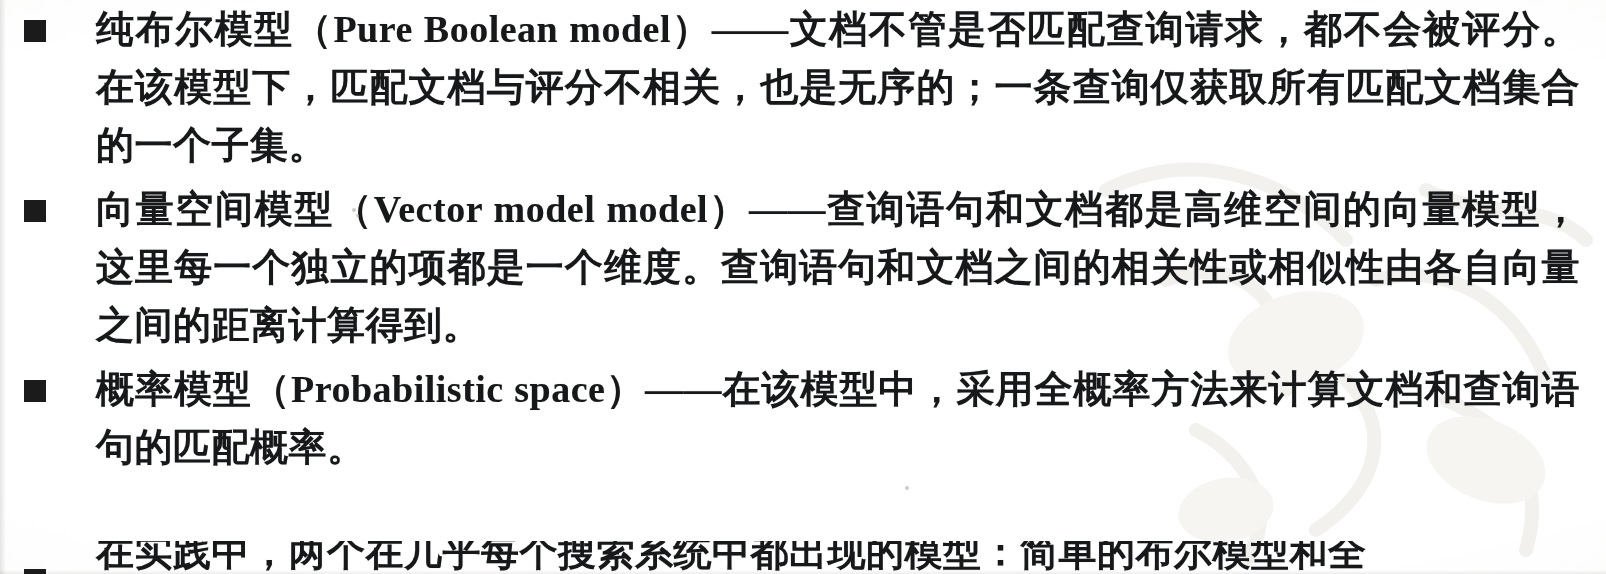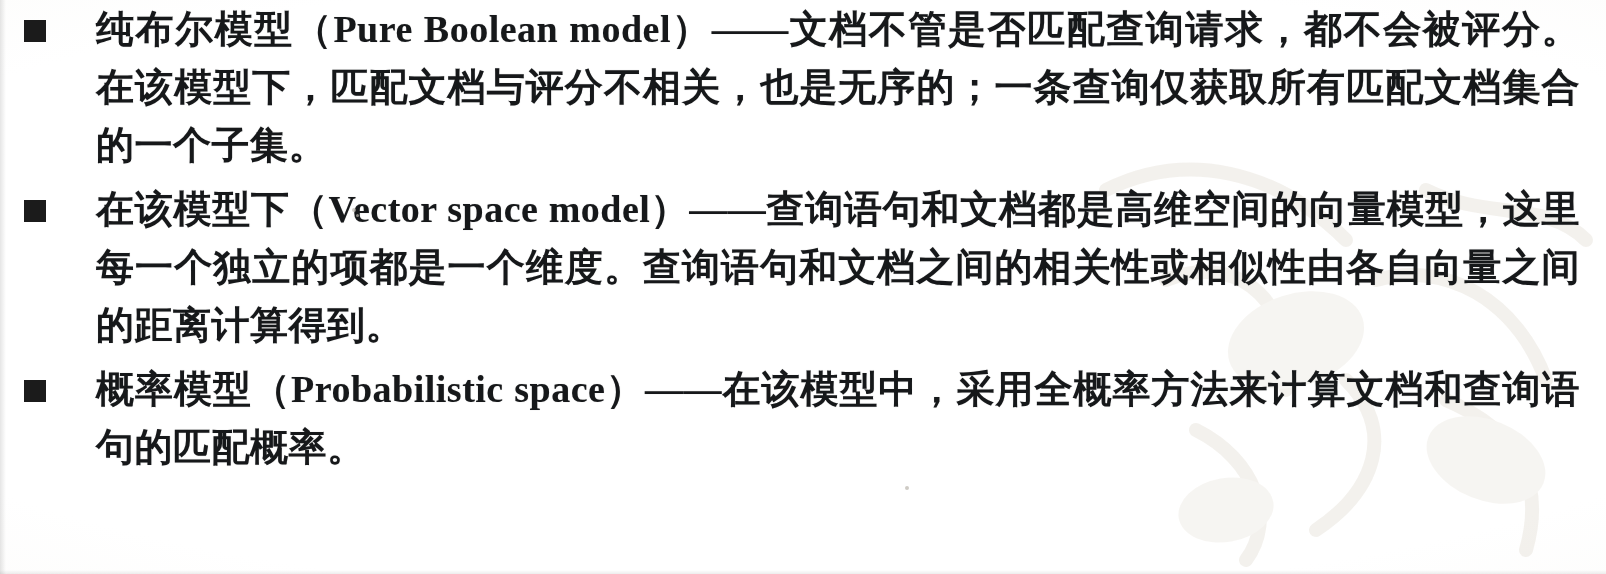--- a/index.html
+++ b/index.html
@@ -135,31 +135,37 @@
   <div class="content">
     <ul class="bullet-list">
 
       <li class="bullet-item">
         <span class="bullet-marker"></span>
         <p class="para">纯布尔模型（Pure Boolean model）——文档不管是否匹配查询请求，都不会被评分。在该模型下，匹配文档与评分不相关，也是无序的；一条查询仅获取所有匹配文档集合的一个子集。</p>
       </li>
 
       <li class="bullet-item">
         <span class="bullet-marker"></span>
-        <p class="para">在该模型下（Vector space model）——查询语句和文档都是高维空间的向量模型，这里每一个独立的项都是一个维度。查询语句和文档之间的相关性或相似性由各自向量之间的距离计算得到。</p>
+        <p class="para">向量空间模型（Vector model model）——查询语句和文档都是高维空间的向量模型，这里每一个独立的项都是一个维度。查询语句和文档之间的相关性或相似性由各自向量之间的距离计算得到。</p>
       </li>
 
       <li class="bullet-item">
         <span class="bullet-marker"></span>
         <p class="para">概率模型（Probabilistic space）——在该模型中，采用全概率方法来计算文档和查询语句的匹配概率。</p>
       </li>
 
     </ul>
   </div>
 
+  <div class="cut-row">
+    <div class="bullet-item">
+      <span class="bullet-marker" style="top:28px"></span>
+      <p class="para">在实践中，两个在几乎每个搜索系统中都出现的模型：简单的布尔模型和全</p>
+    </div>
+  </div>
 
   <div class="scan-edge-left"></div>
   <div class="scan-edge-bottom"></div>
 
   <span class="speck" style="left:352px; top:208px; width:4px; height:4px;"></span>
   <span class="speck" style="left:356px; top:214px; width:3px; height:3px;"></span>
   <span class="speck" style="left:905px; top:486px; width:4px; height:4px;"></span>
 </div>
 
 </body></html>

